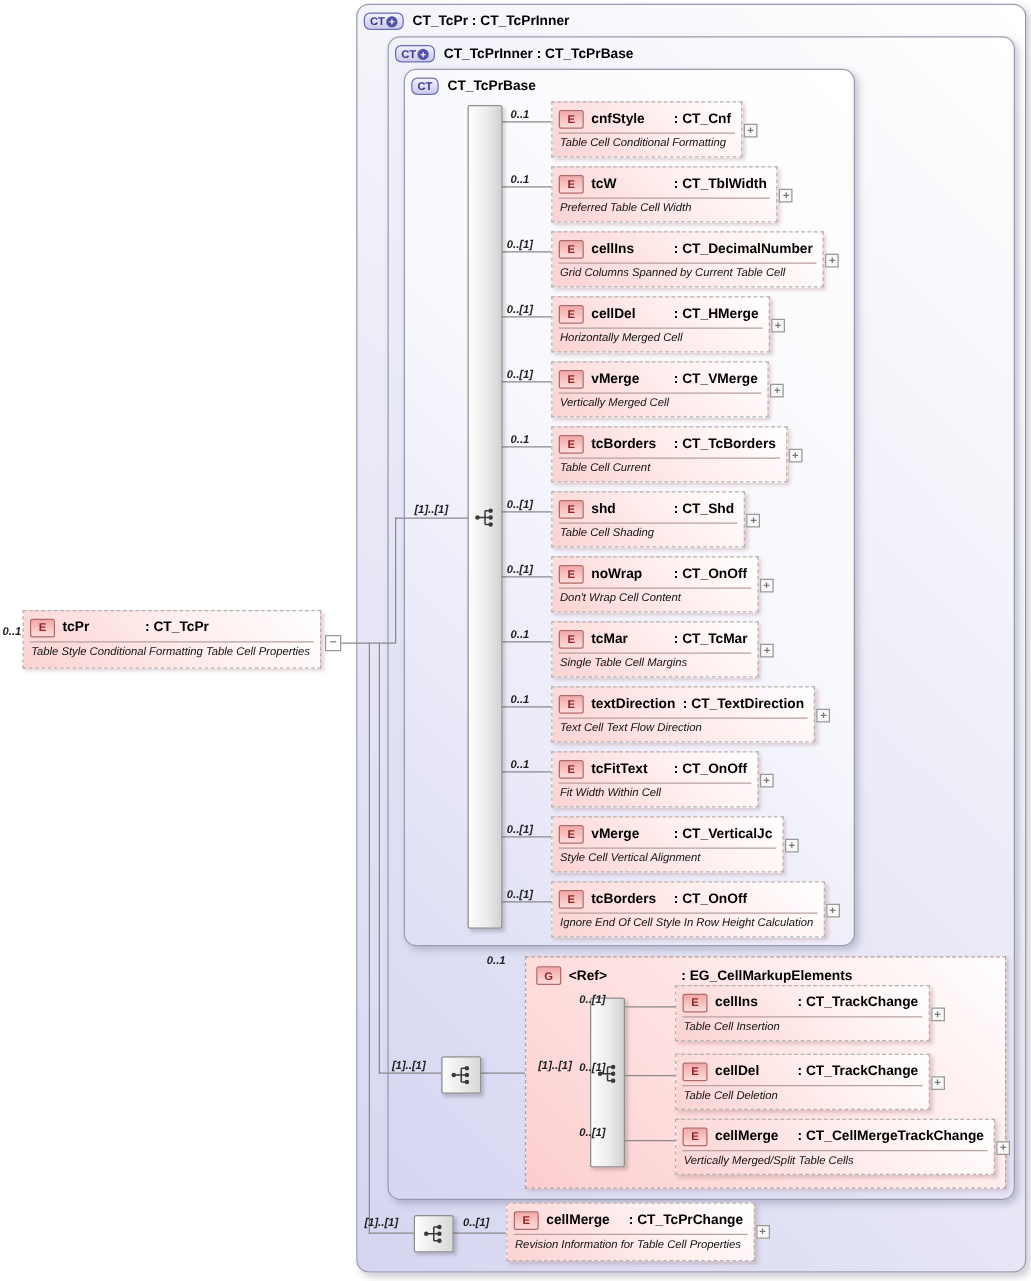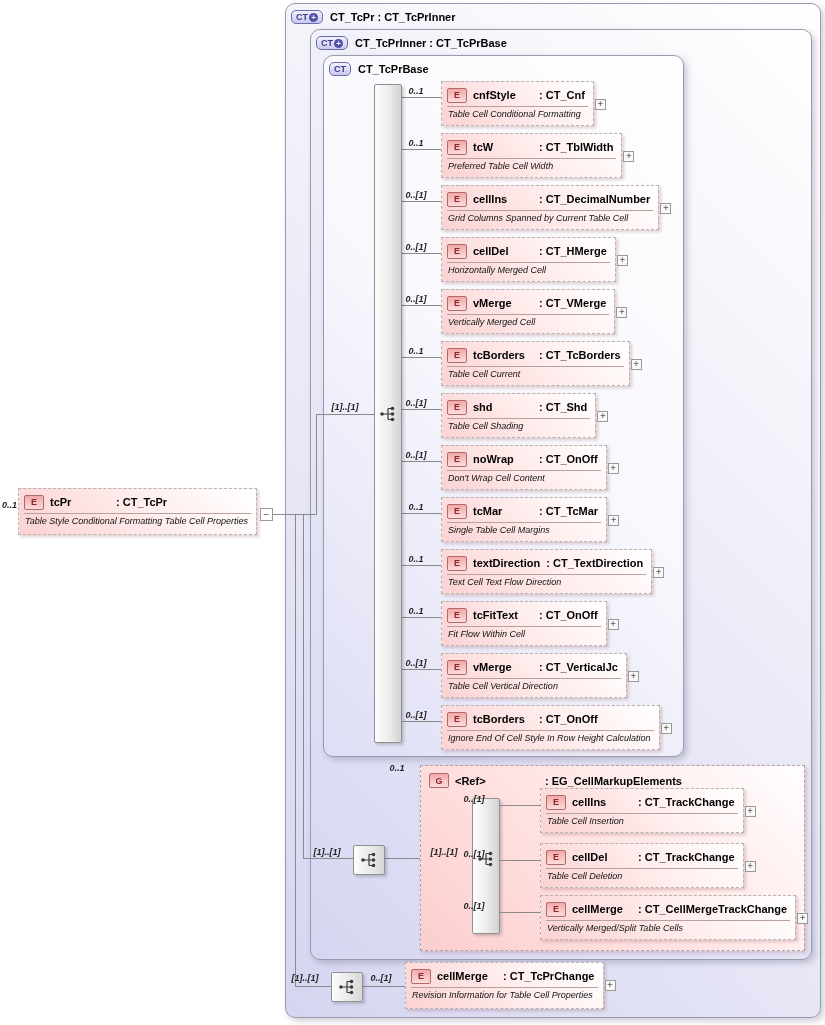--- a/index.html
+++ b/index.html
@@ -272,33 +272,33 @@
   </div>
 
   <div class="occ" style="left:394px;top:606px;width:44px">0..1</div>
   <div class="el" style="left:441px;top:601px">
     <div class="el-title">
         <span class="be">E</span>
         <span class="el-name">tcFitText</span>
         <span class="el-type">CT_OnOff</span>
       </div>
     <div class="el-sep"></div>
-    <div class="el-note">Fit Flow Within Cell</div>
+    <div class="el-note">Fit Width Within Cell</div>
     <span class="plus">+</span>
   </div>
 
   <div class="occ" style="left:394px;top:658px;width:44px">0..[1]</div>
   <div class="el" style="left:441px;top:653px">
     <div class="el-title">
         <span class="be">E</span>
         <span class="el-name">vMerge</span>
         <span class="el-type">CT_VerticalJc</span>
       </div>
     <div class="el-sep"></div>
-    <div class="el-note">Table Cell Vertical Direction</div>
+    <div class="el-note">Style Cell Vertical Alignment</div>
     <span class="plus">+</span>
   </div>
 
   <div class="occ" style="left:394px;top:710px;width:44px">0..[1]</div>
   <div class="el" style="left:441px;top:705px">
     <div class="el-title">
         <span class="be">E</span>
         <span class="el-name">tcBorders</span>
         <span class="el-type">CT_OnOff</span>
       </div>

